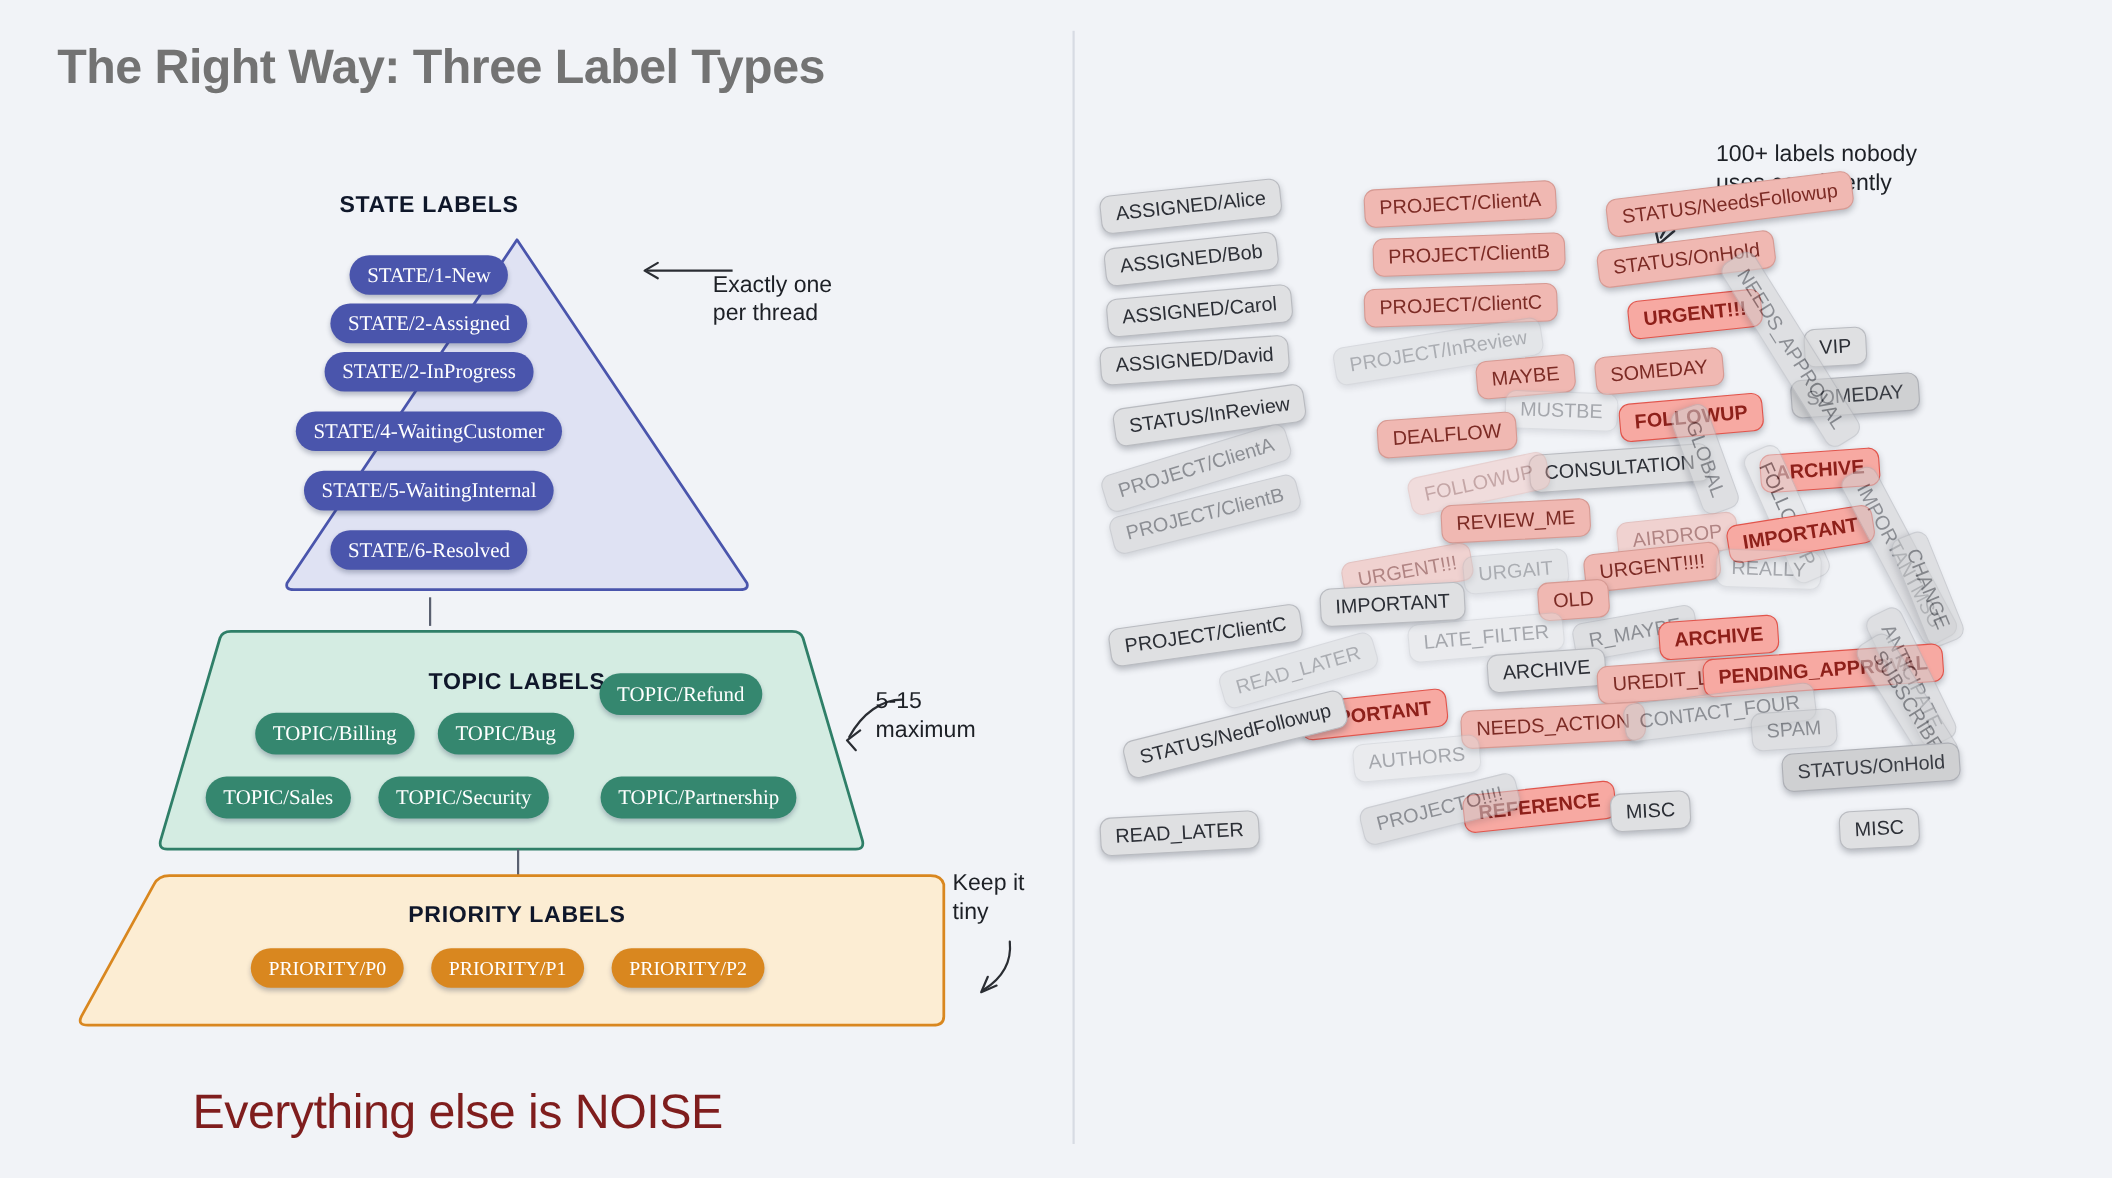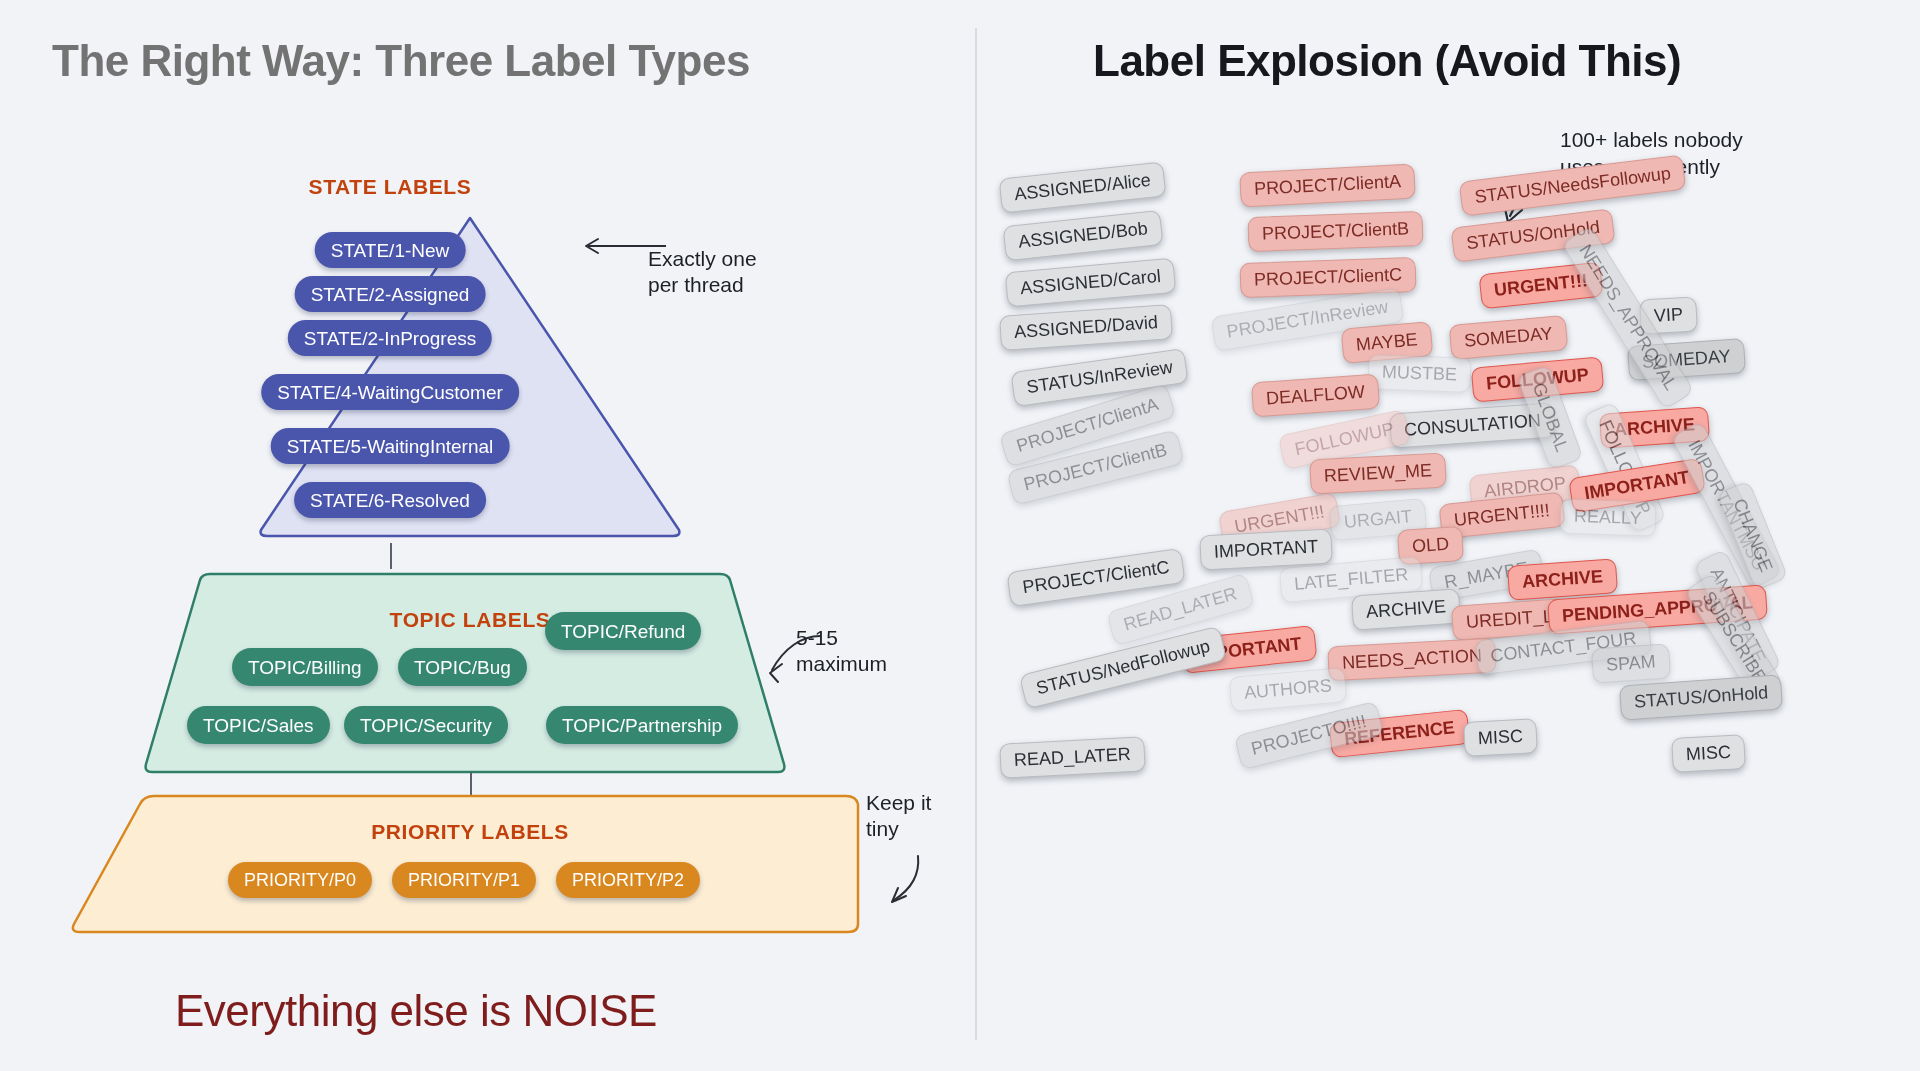--- a/index.html
+++ b/index.html
@@ -31,36 +31,37 @@
   }
   .noise-line{
     position:absolute;left:175px;top:986px;
     font-size:44px;font-weight:normal;color:#7f1d1d;letter-spacing:-0.5px;
     white-space:nowrap;
   }
 
   
   .tier-title{
     position:absolute;
-    font-size:21px;font-weight:bold;color:#c2410c;letter-spacing:0.6px;
+    font-size:21px;font-weight:bold;color:#0f172a;letter-spacing:0.6px;
     white-space:nowrap;
   }
 
   .trap{position:absolute;}
   .trap svg{display:block;overflow:visible;}
 
   .pill{
     position:absolute;
     border-radius:999px;
     color:#fff;
     font-size:19px;
     line-height:1;
     display:flex;align-items:center;justify-content:center;
     white-space:nowrap;
     box-shadow:0 3px 5px rgba(25,35,70,.28);
+    font-family:Liberation Serif, serif;
   }
   .pill.state{background:#4a55ac;height:36px;padding:0 16px;}
   .pill.topic{background:#35876f;height:38px;padding:0 16px;}
   .pill.prio {background:#d9871f;height:36px;padding:0 16px;font-size:18px;}
 
   
   .connector{position:absolute;background:#5a6070;width:2px;}
 
   
   .anno{
@@ -171,21 +172,20 @@
 tiny</div>
   <div class="anno-arrow" style="left:872px;top:852px;">
     <svg width="60" height="60" viewBox="0 0 60 60">
       <path d="M46 4 C48 24 38 38 22 48" fill="none" stroke="#2a2d33" stroke-width="2" stroke-linecap="round"></path>
       <polyline points="34,44 20,50 26,36" fill="none" stroke="#2a2d33" stroke-width="2" stroke-linecap="round" stroke-linejoin="round"></polyline>
     </svg>
   </div>
 
   <div class="noise-line">Everything else is NOISE</div>
 
-  <div class="h-right">Label Explosion (Avoid This)</div>
 
   <div class="anno-right">100+ labels nobody
 uses consistently</div>
   <div class="anno-arrow" style="left:1496px;top:170px;">
     <svg width="78" height="62" viewBox="0 0 78 62">
       <path d="M72 6 C48 6 26 20 14 46" fill="none" stroke="#2a2d33" stroke-width="2.2" stroke-linecap="round"></path>
       <polyline points="26,40 12,52 8,34" fill="none" stroke="#2a2d33" stroke-width="2.2" stroke-linecap="round" stroke-linejoin="round"></polyline>
     </svg>
   </div>
 

